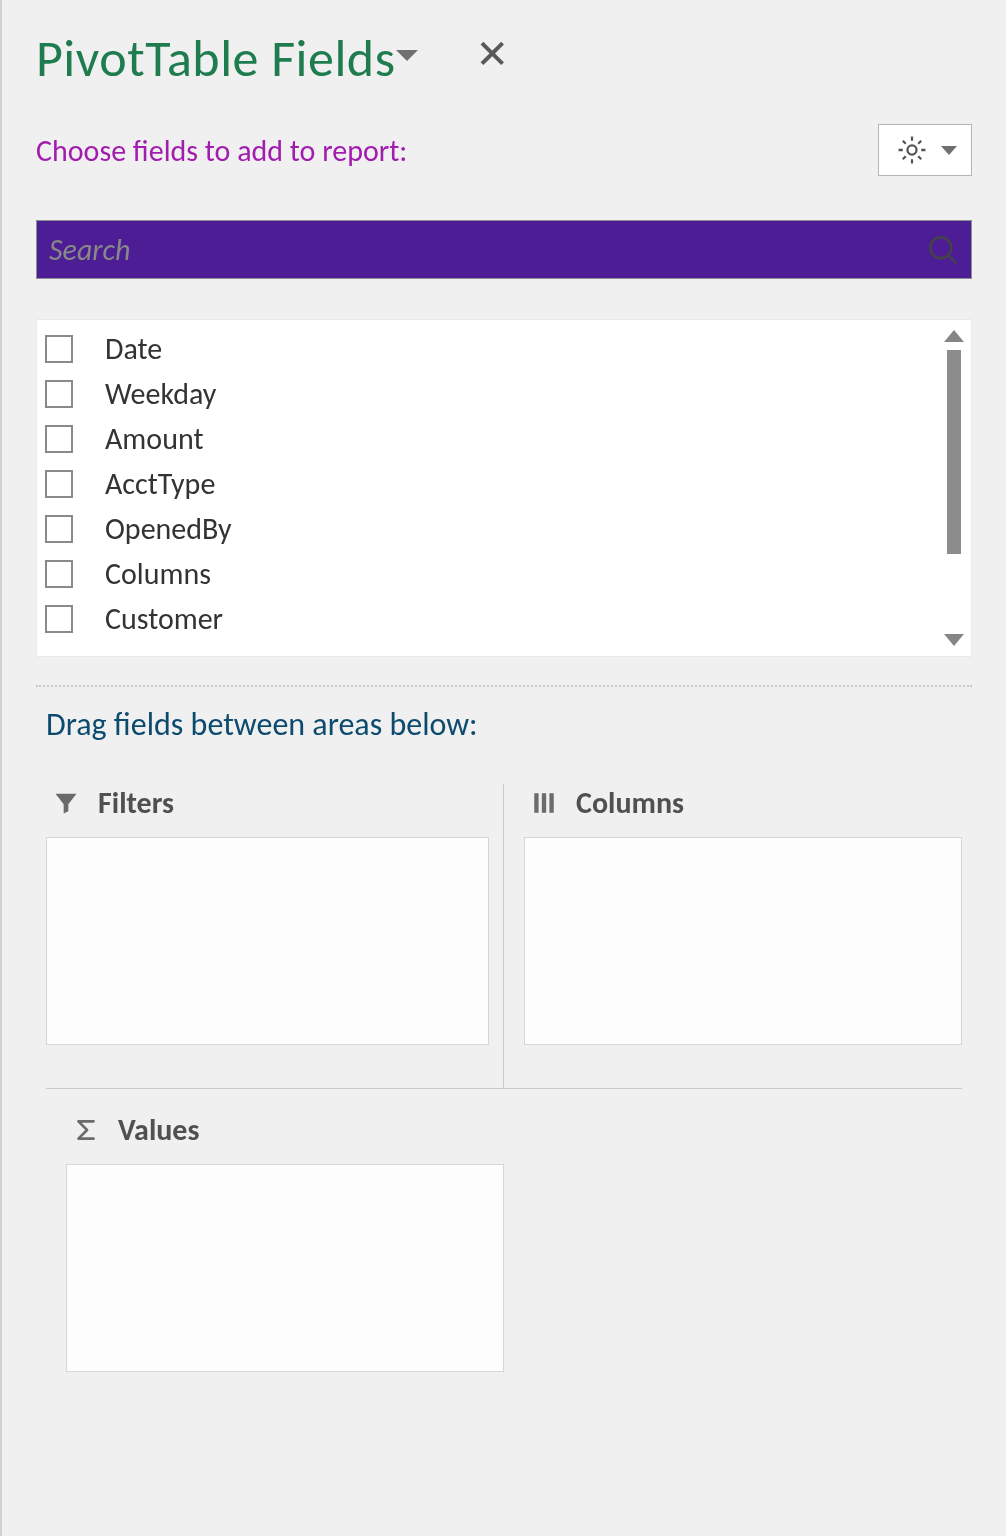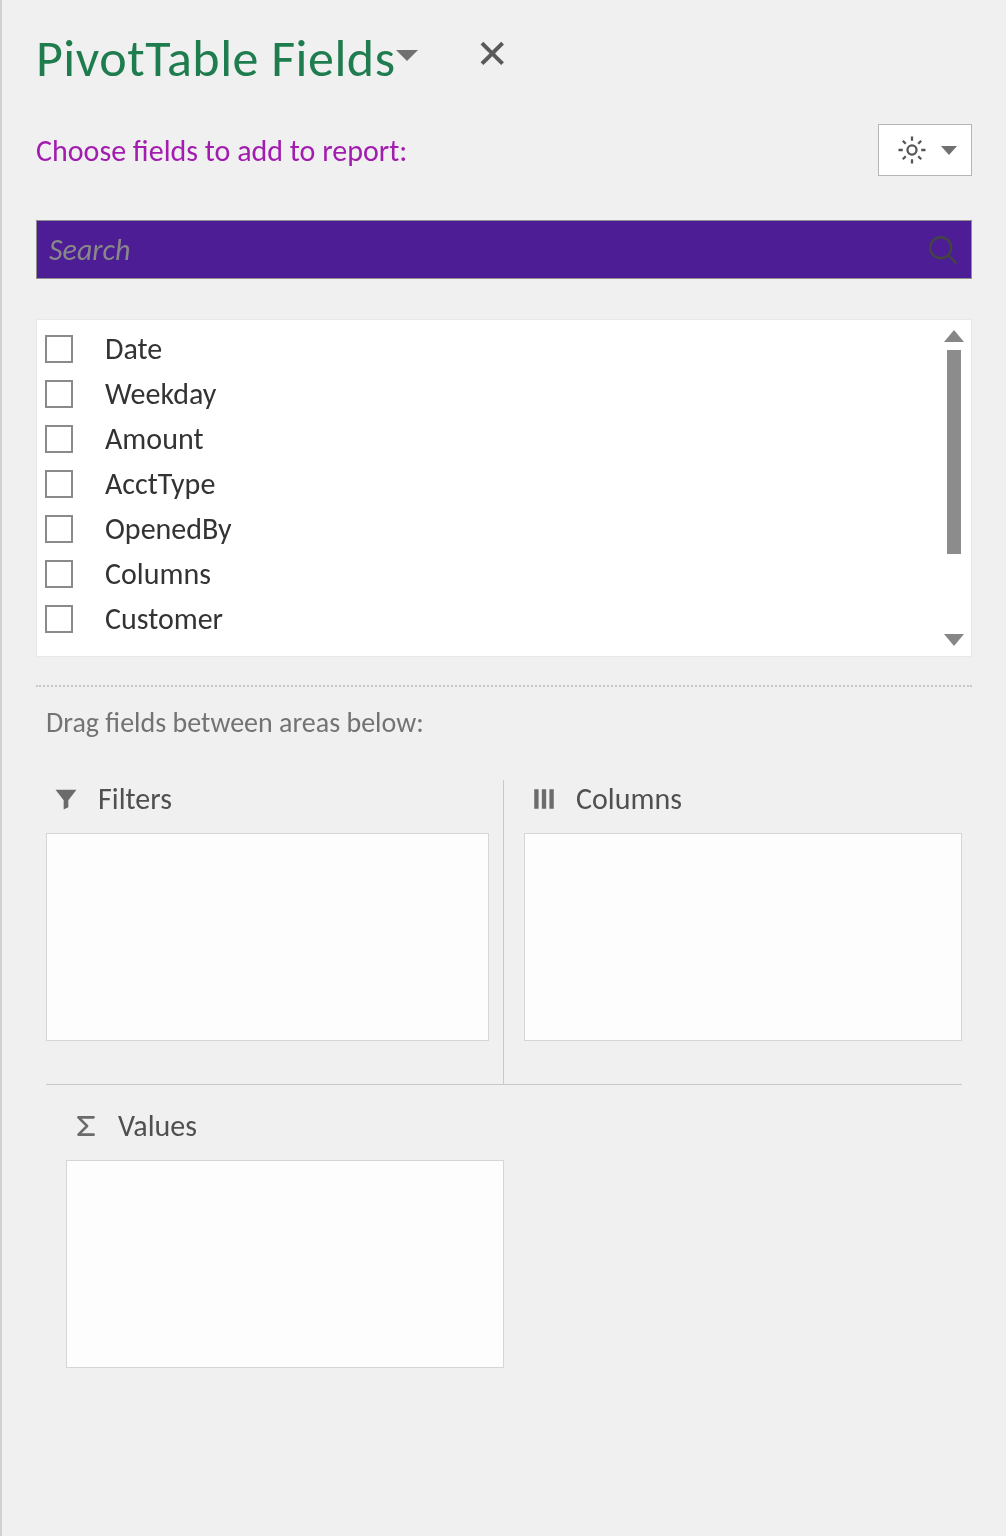--- a/index.html
+++ b/index.html
@@ -154,22 +154,22 @@
       position:absolute;
       top:0;left:0;right:0;
       height: 74%;
       background:#8c8c8c;
     }
     .dotted-sep {
       border-top: 2px dotted #c6c6c6;
       margin: 0 0 18px 0;
     }
     .drag-label {
-      font-size: 28px;
-      color: #737373;
+      font-size: 32px;
+      color: #0c4a6e;
       margin: 8px 0 40px 10px;
     }
     .areas-grid {
       display: grid;
       grid-template-columns: 1fr 1fr;
       grid-template-rows: 1fr 1fr;
       gap: 0;
       padding: 0 10px 0 10px;
     }
     .area-cell {
@@ -179,20 +179,21 @@
     }
     .area-cell.top { border-bottom: 1px solid #c9c9c9; }
     .area-cell.left { border-right: 1px solid #c9c9c9; padding-right: 14px;}
     .area-cell.right { padding-left: 20px; }
     .area-cell.bottom { padding-top: 22px; }
     .area-header {
       display:flex;
       align-items:center;
       gap: 16px;
       padding: 0 0 16px 4px;
+      font-weight: bold;
     }
     .area-icon { width:32px; display:flex; justify-content:center; }
     .area-title {
       font-size: 30px;
       color: #505050;
     }
     .area-drop {
       border: 1px solid #d6d6d6;
       background: #fdfdfd;
       height: 208px;

